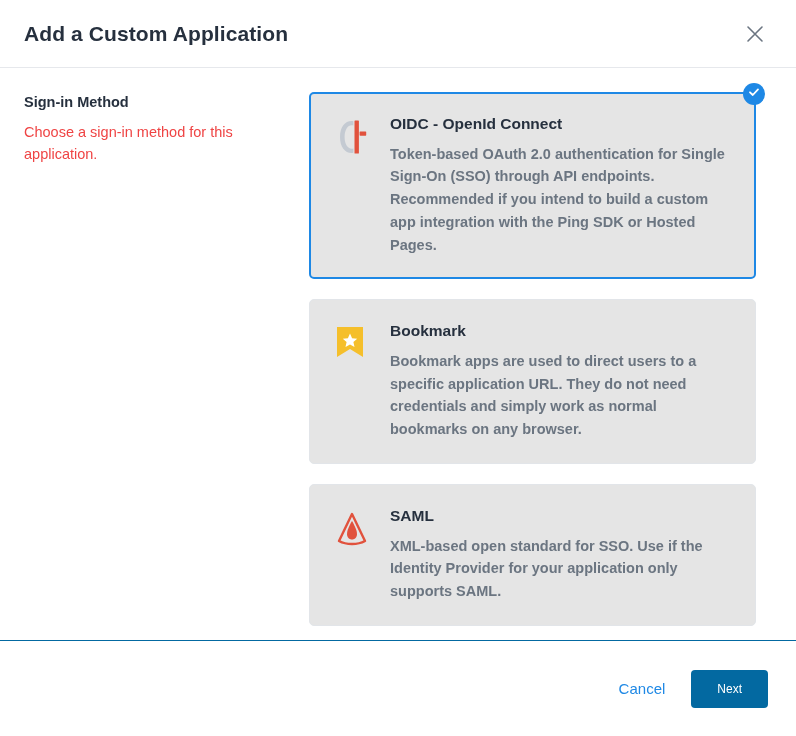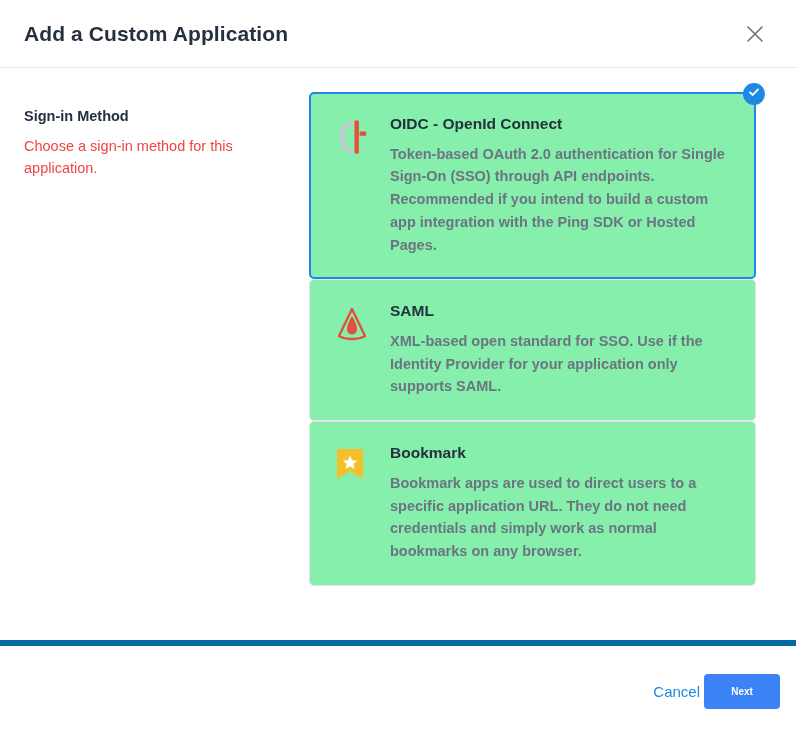--- a/index.html
+++ b/index.html
@@ -55,21 +55,20 @@
     flex: 1 1 auto;
     display: flex;
     padding: 24px 24px 0 24px;
     overflow: hidden;
   }
   .left-col {
     width: 285px;
     flex: 0 0 285px;
     padding-right: 24px;
     padding-top: 1px;
-    margin-top: 14px;
   }
   .section-label {
     font-size: 14.5px;
     font-weight: bold;
     color: #26303e;
     margin: 0 0 9px 0;
     line-height: 1.3;
   }
   .section-desc {
     font-size: 14.5px;
@@ -81,23 +80,23 @@
   .right-col {
     flex: 1 1 auto;
     padding-right: 16px;
   }
 
   
   .option-card {
     position: relative;
     border: 1px solid #e2e5e9;
     border-radius: 5px;
-    background: #86efac;
+    background: #e5e5e5;
     padding: 22px 26px 22px 22px;
-    margin-bottom: 0;
+    margin-bottom: 20px;
     display: flex;
     align-items: flex-start;
     cursor: pointer;
   }
   .option-card.selected {
     border: 2px solid #1e88e5;
     padding: 21px 25px 21px 21px;
   }
   .option-card .icon-wrap {
     width: 58px;
@@ -132,46 +131,46 @@
     background: #1e88e5;
     display: flex;
     align-items: center;
     justify-content: center;
   }
 
   
   .dialog-footer {
     flex: 0 0 96px;
     height: 96px;
-    border-top: 6px solid #0369a1;
+    border-top: 1px solid #0369a1;
     display: flex;
     align-items: center;
     justify-content: flex-end;
-    padding: 0 16px;
+    padding: 0 28px;
+    gap: 22px;
   }
   .link-btn {
     background: none;
     border: none;
     color: #1e88e5;
     font-size: 15px;
     font-family: "Liberation Sans", sans-serif;
     cursor: pointer;
     padding: 6px 4px;
   }
   .primary-btn {
-    background: #3b82f6;
+    background: #0369a1;
     border: none;
     color: #ffffff;
-    font-size: 10px;
+    font-size: 12px;
     font-family: "Liberation Sans", sans-serif;
     padding: 12px 26px;
     border-radius: 4px;
     cursor: pointer;
     min-width: 76px;
-    font-weight: bold;
   }
 </style>
 </head>
 <body>
 
 <div class="dialog">
 
   <div class="dialog-header">
     <div class="dialog-title">Add a Custom Application</div>
     <div class="close-btn">
@@ -211,44 +210,44 @@
         </div>
         <div class="option-body">
           <div class="option-title">OIDC - OpenId Connect</div>
           <p class="option-desc">Token-based OAuth 2.0 authentication for Single Sign-On (SSO) through API endpoints. Recommended if you intend to build a custom app integration with the Ping SDK or Hosted Pages.</p>
         </div>
       </div>
 
       <div class="option-card">
         <div class="icon-wrap">
           <span>
+            <svg width="36" height="36" viewBox="0 0 36 36" aria-hidden="true">
+              <path d="M5 3 H31 V33 L18 25 L5 33 Z" fill="#f5bf2b"></path>
+              <path d="M18 9.5 L20.1 14.2 L25.2 14.7 L21.4 18.1 L22.5 23.1 L18 20.5 L13.5 23.1 L14.6 18.1 L10.8 14.7 L15.9 14.2 Z" fill="#ffffff"></path>
+            </svg>
+          </span>
+        </div>
+        <div class="option-body">
+          <div class="option-title">Bookmark</div>
+          <p class="option-desc">Bookmark apps are used to direct users to a specific application URL. They do not need credentials and simply work as normal bookmarks on any browser.</p>
+        </div>
+      </div>
+
+      <div class="option-card">
+        <div class="icon-wrap">
+          <span>
             <svg width="40" height="40" viewBox="0 0 40 40" aria-hidden="true">
               <path d="M20 5 L33 32 C33 32 27.5 35 20 35 C12.5 35 7 32 7 32 Z" fill="none" stroke="#e1523d" stroke-width="2.4" stroke-linejoin="round"></path>
               <path d="M20 12 C20 12 15 20 15 25 C15 28.3 17.2 30.5 20 30.5 C22.8 30.5 25 28.3 25 25 C25 20 20 12 20 12 Z" fill="#e1523d"></path>
             </svg>
           </span>
         </div>
         <div class="option-body">
           <div class="option-title">SAML</div>
           <p class="option-desc">XML-based open standard for SSO. Use if the Identity Provider for your application only supports SAML.</p>
-        </div>
-      </div>
-
-      <div class="option-card">
-        <div class="icon-wrap">
-          <span>
-            <svg width="36" height="36" viewBox="0 0 36 36" aria-hidden="true">
-              <path d="M5 3 H31 V33 L18 25 L5 33 Z" fill="#f5bf2b"></path>
-              <path d="M18 9.5 L20.1 14.2 L25.2 14.7 L21.4 18.1 L22.5 23.1 L18 20.5 L13.5 23.1 L14.6 18.1 L10.8 14.7 L15.9 14.2 Z" fill="#ffffff"></path>
-            </svg>
-          </span>
-        </div>
-        <div class="option-body">
-          <div class="option-title">Bookmark</div>
-          <p class="option-desc">Bookmark apps are used to direct users to a specific application URL. They do not need credentials and simply work as normal bookmarks on any browser.</p>
         </div>
       </div>
 
     </div>
   </div>
 
   <div class="dialog-footer">
     <button class="link-btn">Cancel</button>
     <button class="primary-btn">Next</button>
   </div>

